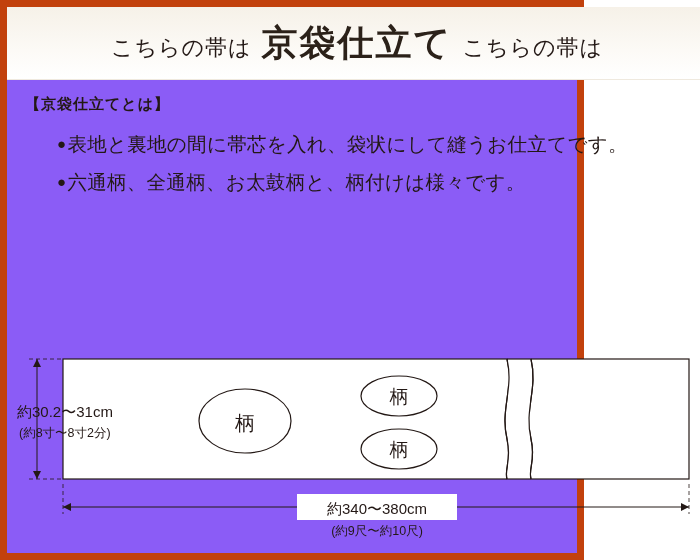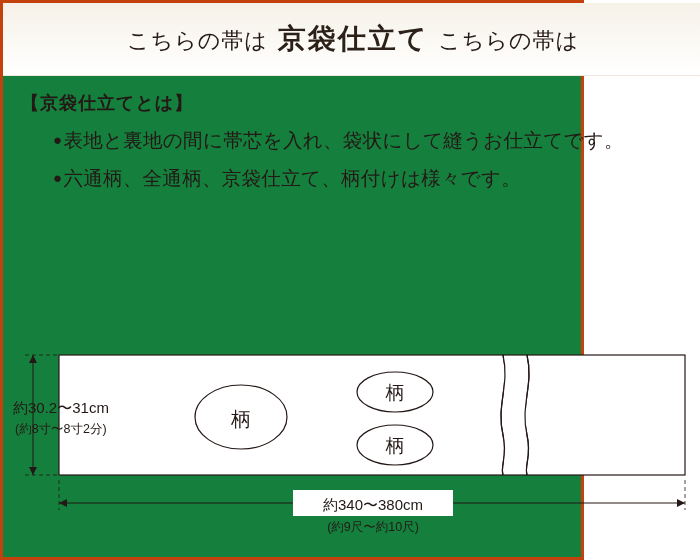--- a/index.html
+++ b/index.html
@@ -13,22 +13,22 @@
     font-family: "Liberation Serif", "DejaVu Serif", serif;
     color: #231815;
     overflow: hidden;
     position: relative;
   }
   .page {
     position: relative;
     width: 584px;
     height: 560px;
     box-sizing: border-box;
-    border: 3px solid #c2410c;
-    background: #15803d;
+    border: 7px solid #c2410c;
+    background: #8b5cf6;
   }
 
   
   .header {
     position: absolute;
     left: 0;
     top: 0;
     width: 700px;
     height: 72px;
     background: linear-gradient(to bottom, #f6f1e8 0%, #fcfaf6 60%, #ffffff 100%);
@@ -41,33 +41,33 @@
     display: flex;
     align-items: baseline;
     white-space: nowrap;
   }
   .header-pre, .header-post {
     font-size: 22px;
     letter-spacing: 1px;
     color: #231815;
   }
   .header-main {
-    font-size: 28px;
+    font-size: 36px;
     font-weight: bold;
     letter-spacing: 2px;
     color: #2b2119;
     margin: 12px 10px;
   }
 
   
   .def-title {
     position: absolute;
     left: 18px;
     top: 88px;
-    font-size: 18px;
+    font-size: 15px;
     font-weight: bold;
     letter-spacing: 1px;
     color: #231815;
   }
 
   .bullets {
     position: absolute;
     left: 18px;
     top: 122px;
     width: 664px;
@@ -123,21 +123,21 @@
     </div>
   </div>
 
   <div class="def-title">【京袋仕立てとは】</div>
 
   <div class="bullets">
     <div class="bullet">
       <span class="mark">●</span><span>表地と裏地の間に帯芯を入れ、袋状にして縫うお仕立てです。</span>
     </div>
     <div class="bullet">
-      <span class="mark">●</span><span>六通柄、全通柄、京袋仕立て、柄付けは様々です。</span>
+      <span class="mark">●</span><span>六通柄、全通柄、お太鼓柄と、柄付けは様々です。</span>
     </div>
   </div>
 
   <div class="diagram">
     <svg width="700" height="228" viewBox="0 0 700 228" xmlns="http://www.w3.org/2000/svg">
 
       <rect x="56" y="20" width="626" height="120" fill="#ffffff" stroke="#231815" stroke-width="1.2"></rect>
 
       <path d="M 500 20 C 507 50, 493 70, 500 100 C 505 122, 497 130, 500 140" fill="none" stroke="#231815" stroke-width="1.2"></path>
       <path d="M 524 20 C 531 50, 517 70, 524 100 C 529 122, 521 130, 524 140" fill="none" stroke="#231815" stroke-width="1.2"></path>

